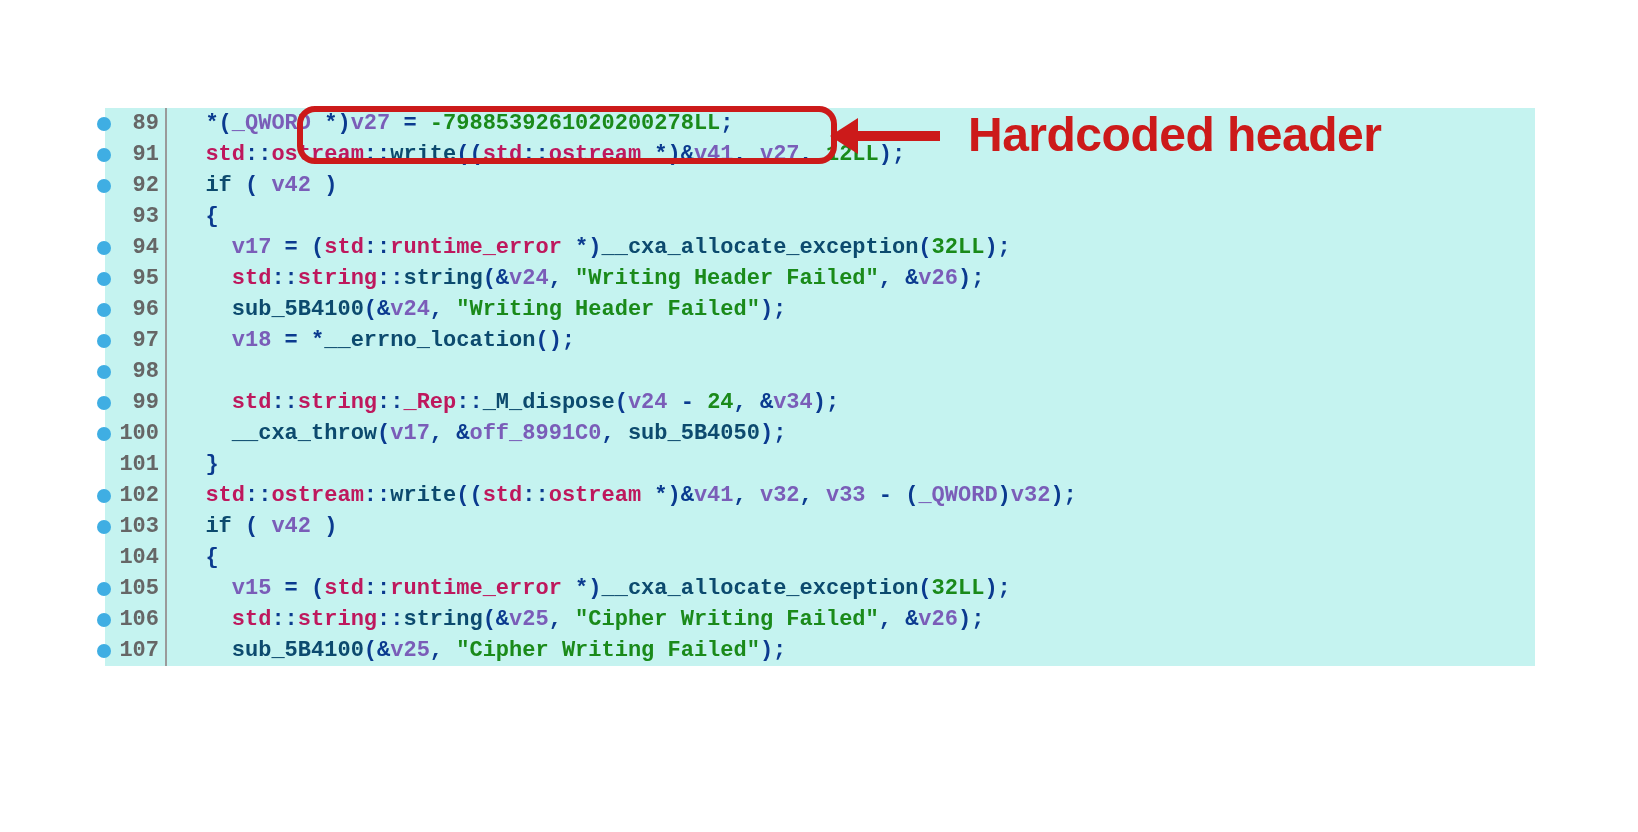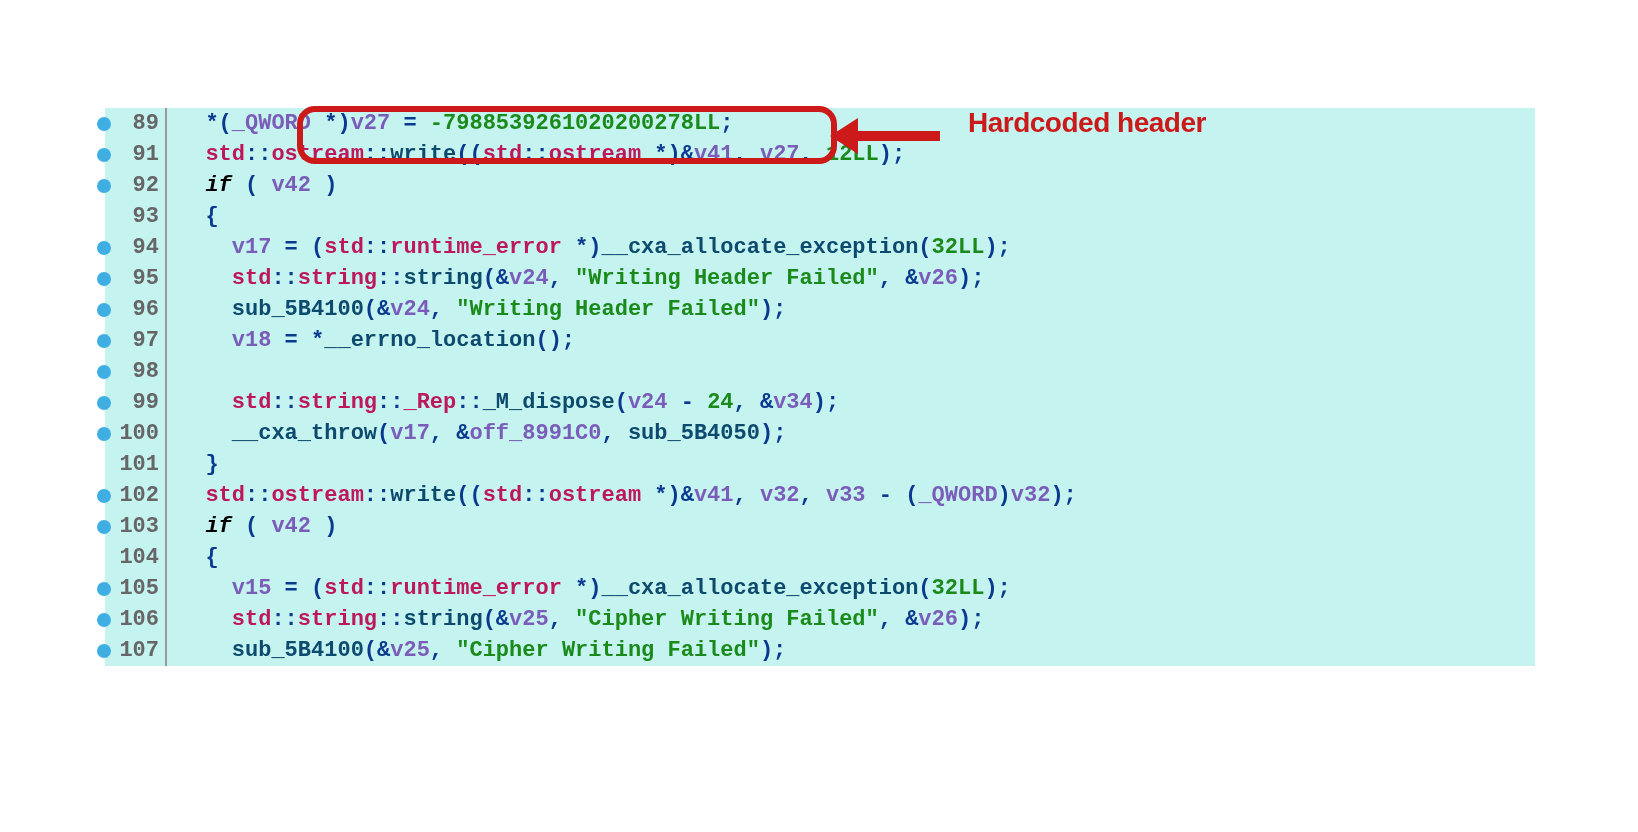--- a/index.html
+++ b/index.html
@@ -52,21 +52,21 @@
   }
   .sep {
     width: 2px;
     background: #9a9a9a;
     margin-right: 4px;
   }
   .code {
     padding-left: 8px;
     color: #0a3a8f;
   }
-  .tk-kw     { color: #000000; font-style: italic; }
+  .tk-kw     { color: #0c4a6e; }
   .tk-punct  { color: #0a3a8f; }
   .tk-var    { color: #7a5db8; }
   .tk-ns     { color: #be185d; } 
   .tk-nsop   { color: #0a3a8f; }
   .tk-fn     { color: #0c4a6e; }
   .tk-num    { color: #1a8a1a; }
   .tk-str    { color: #1a8a1a; }
 
   .callout-box {
     position: absolute;
@@ -102,21 +102,21 @@
     border-top: 18px solid transparent;
     border-bottom: 18px solid transparent;
     border-right: 28px solid #cc1a1a;
   }
   .callout-text {
     position: absolute;
     left: 968px;
     top: 107px;
     color: #cc1a1a;
     font-family: Arial, Helvetica, sans-serif;
-    font-size: 28px;
+    font-size: 48px;
     font-weight: bold;
     letter-spacing: -0.5px;
   }
 </style>
 </head>
 <body>
 
 <div class="code-panel" id="code-panel">
     <div class="code-line"><div class="gutter"><div class="bullet"></div><span class="lineno">89</span></div><div class="sep"></div><div class="code"><span class="tk-punct">  *(</span><span class="tk-var">_QWORD</span><span class="tk-punct"> *)</span><span class="tk-var">v27</span><span class="tk-punct"> = </span><span class="tk-num">-7988539261020200278LL</span><span class="tk-punct">;</span></div></div>
     <div class="code-line"><div class="gutter"><div class="bullet"></div><span class="lineno">91</span></div><div class="sep"></div><div class="code"><span class="tk-punct">  </span><span class="tk-ns">std</span><span class="tk-nsop">::</span><span class="tk-ns">ostream</span><span class="tk-nsop">::</span><span class="tk-fn">write</span><span class="tk-punct">((</span><span class="tk-ns">std</span><span class="tk-nsop">::</span><span class="tk-ns">ostream</span><span class="tk-punct"> *)&amp;</span><span class="tk-var">v41</span><span class="tk-punct">, </span><span class="tk-var">v27</span><span class="tk-punct">, </span><span class="tk-num">12LL</span><span class="tk-punct">);</span></div></div>

